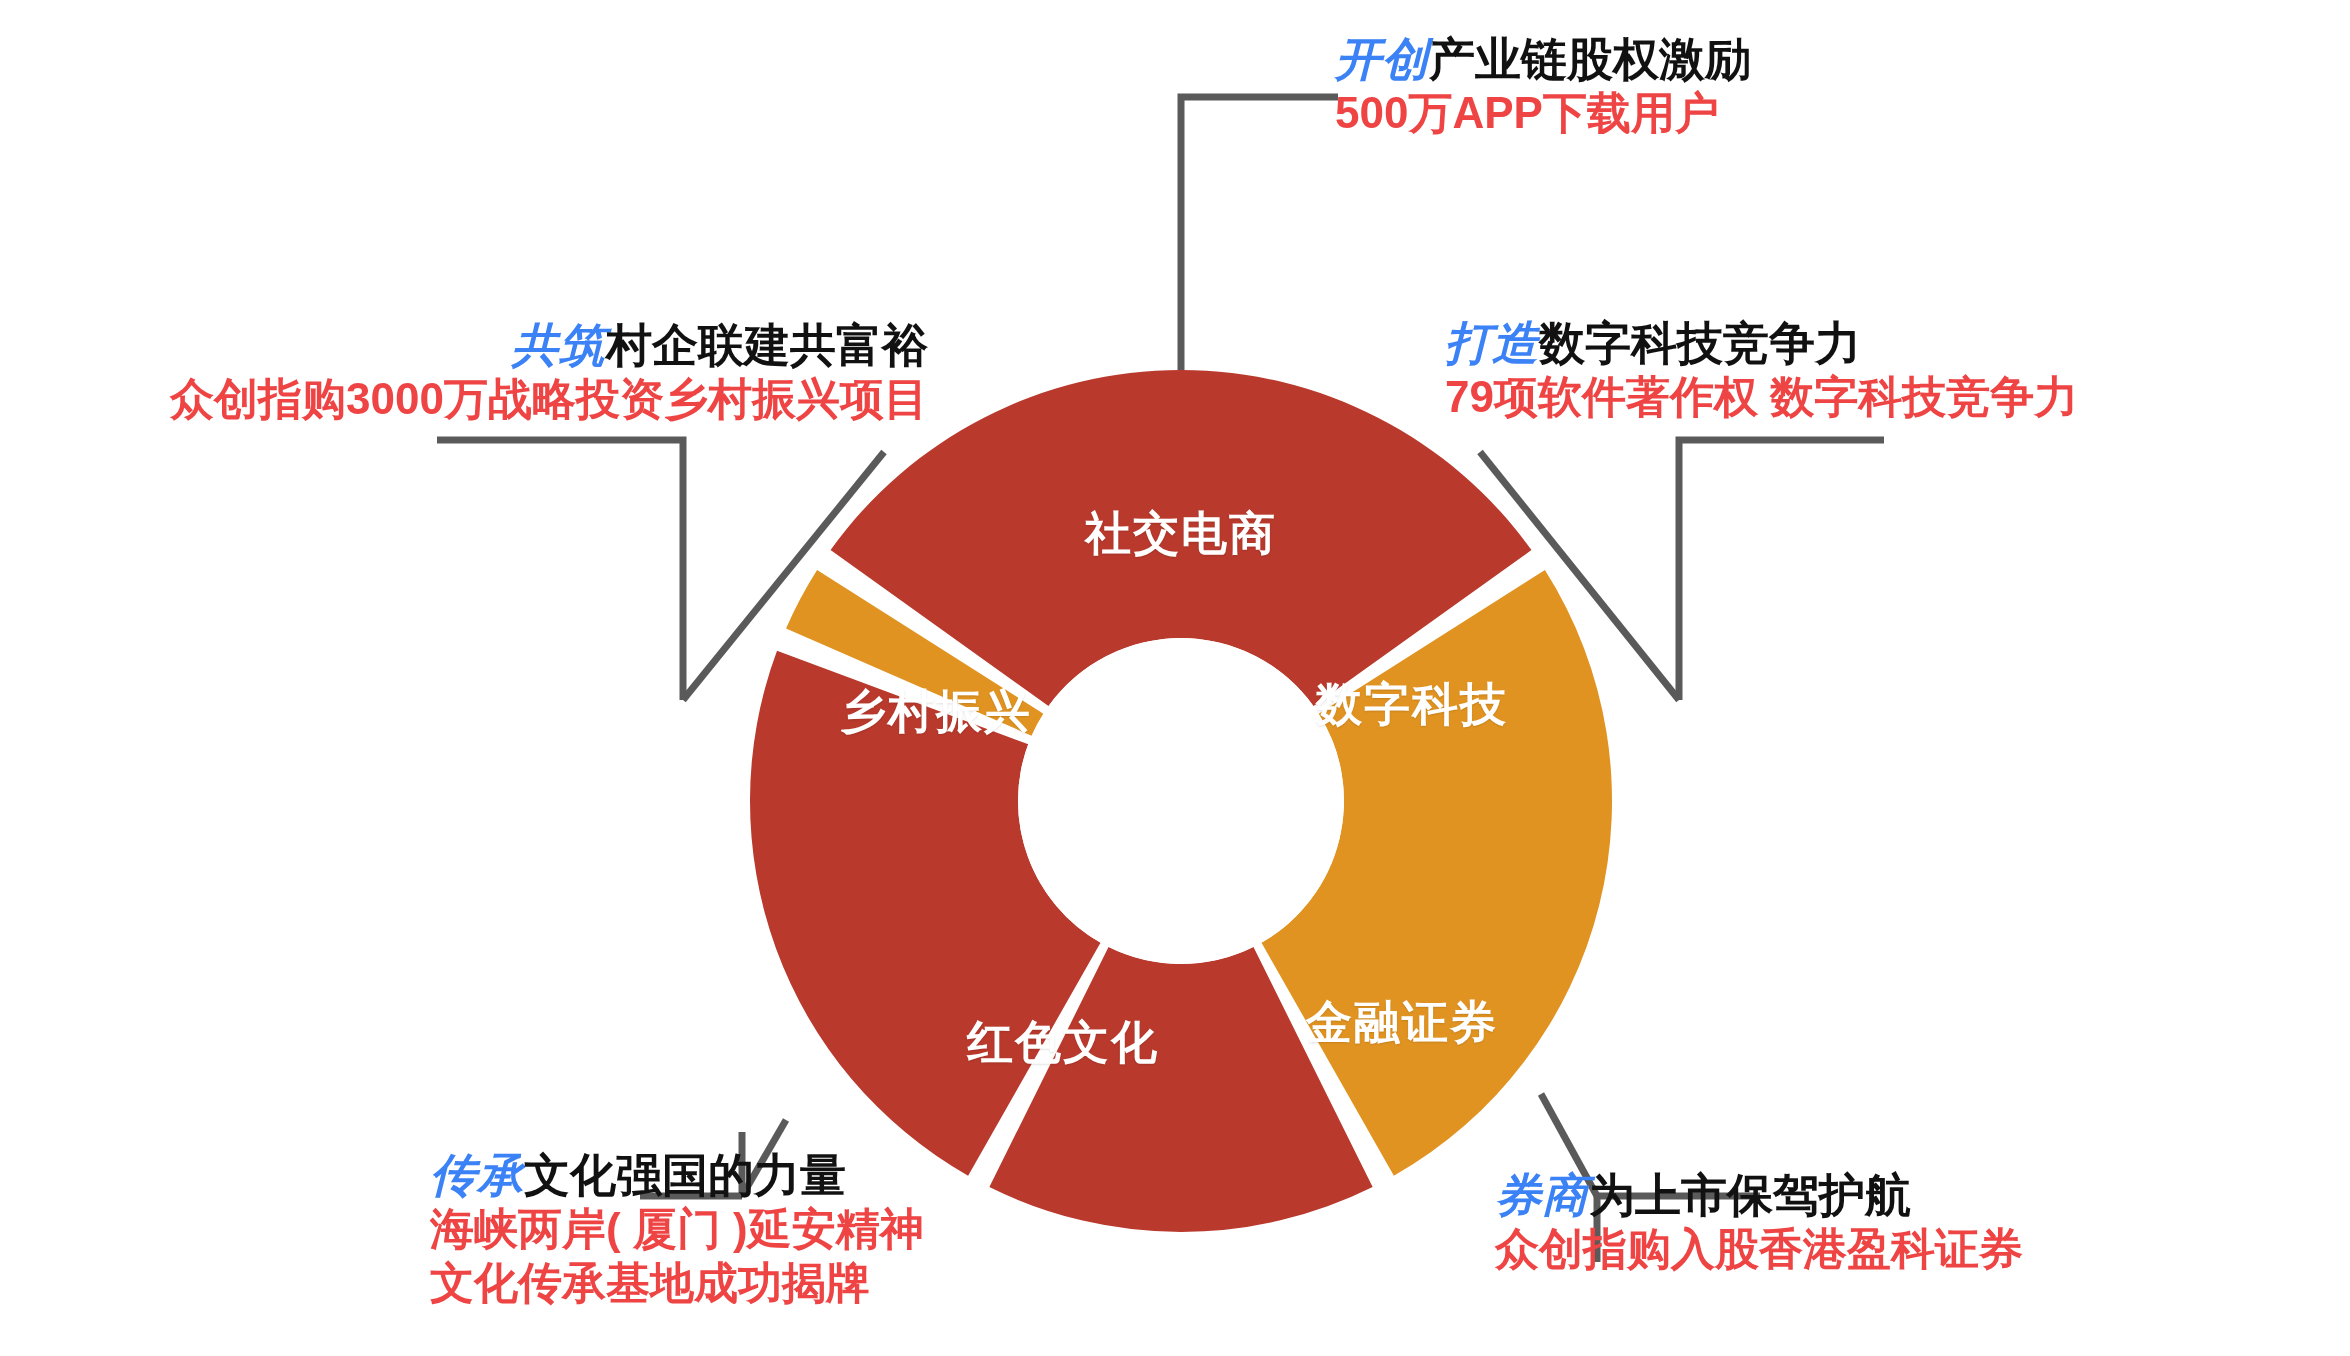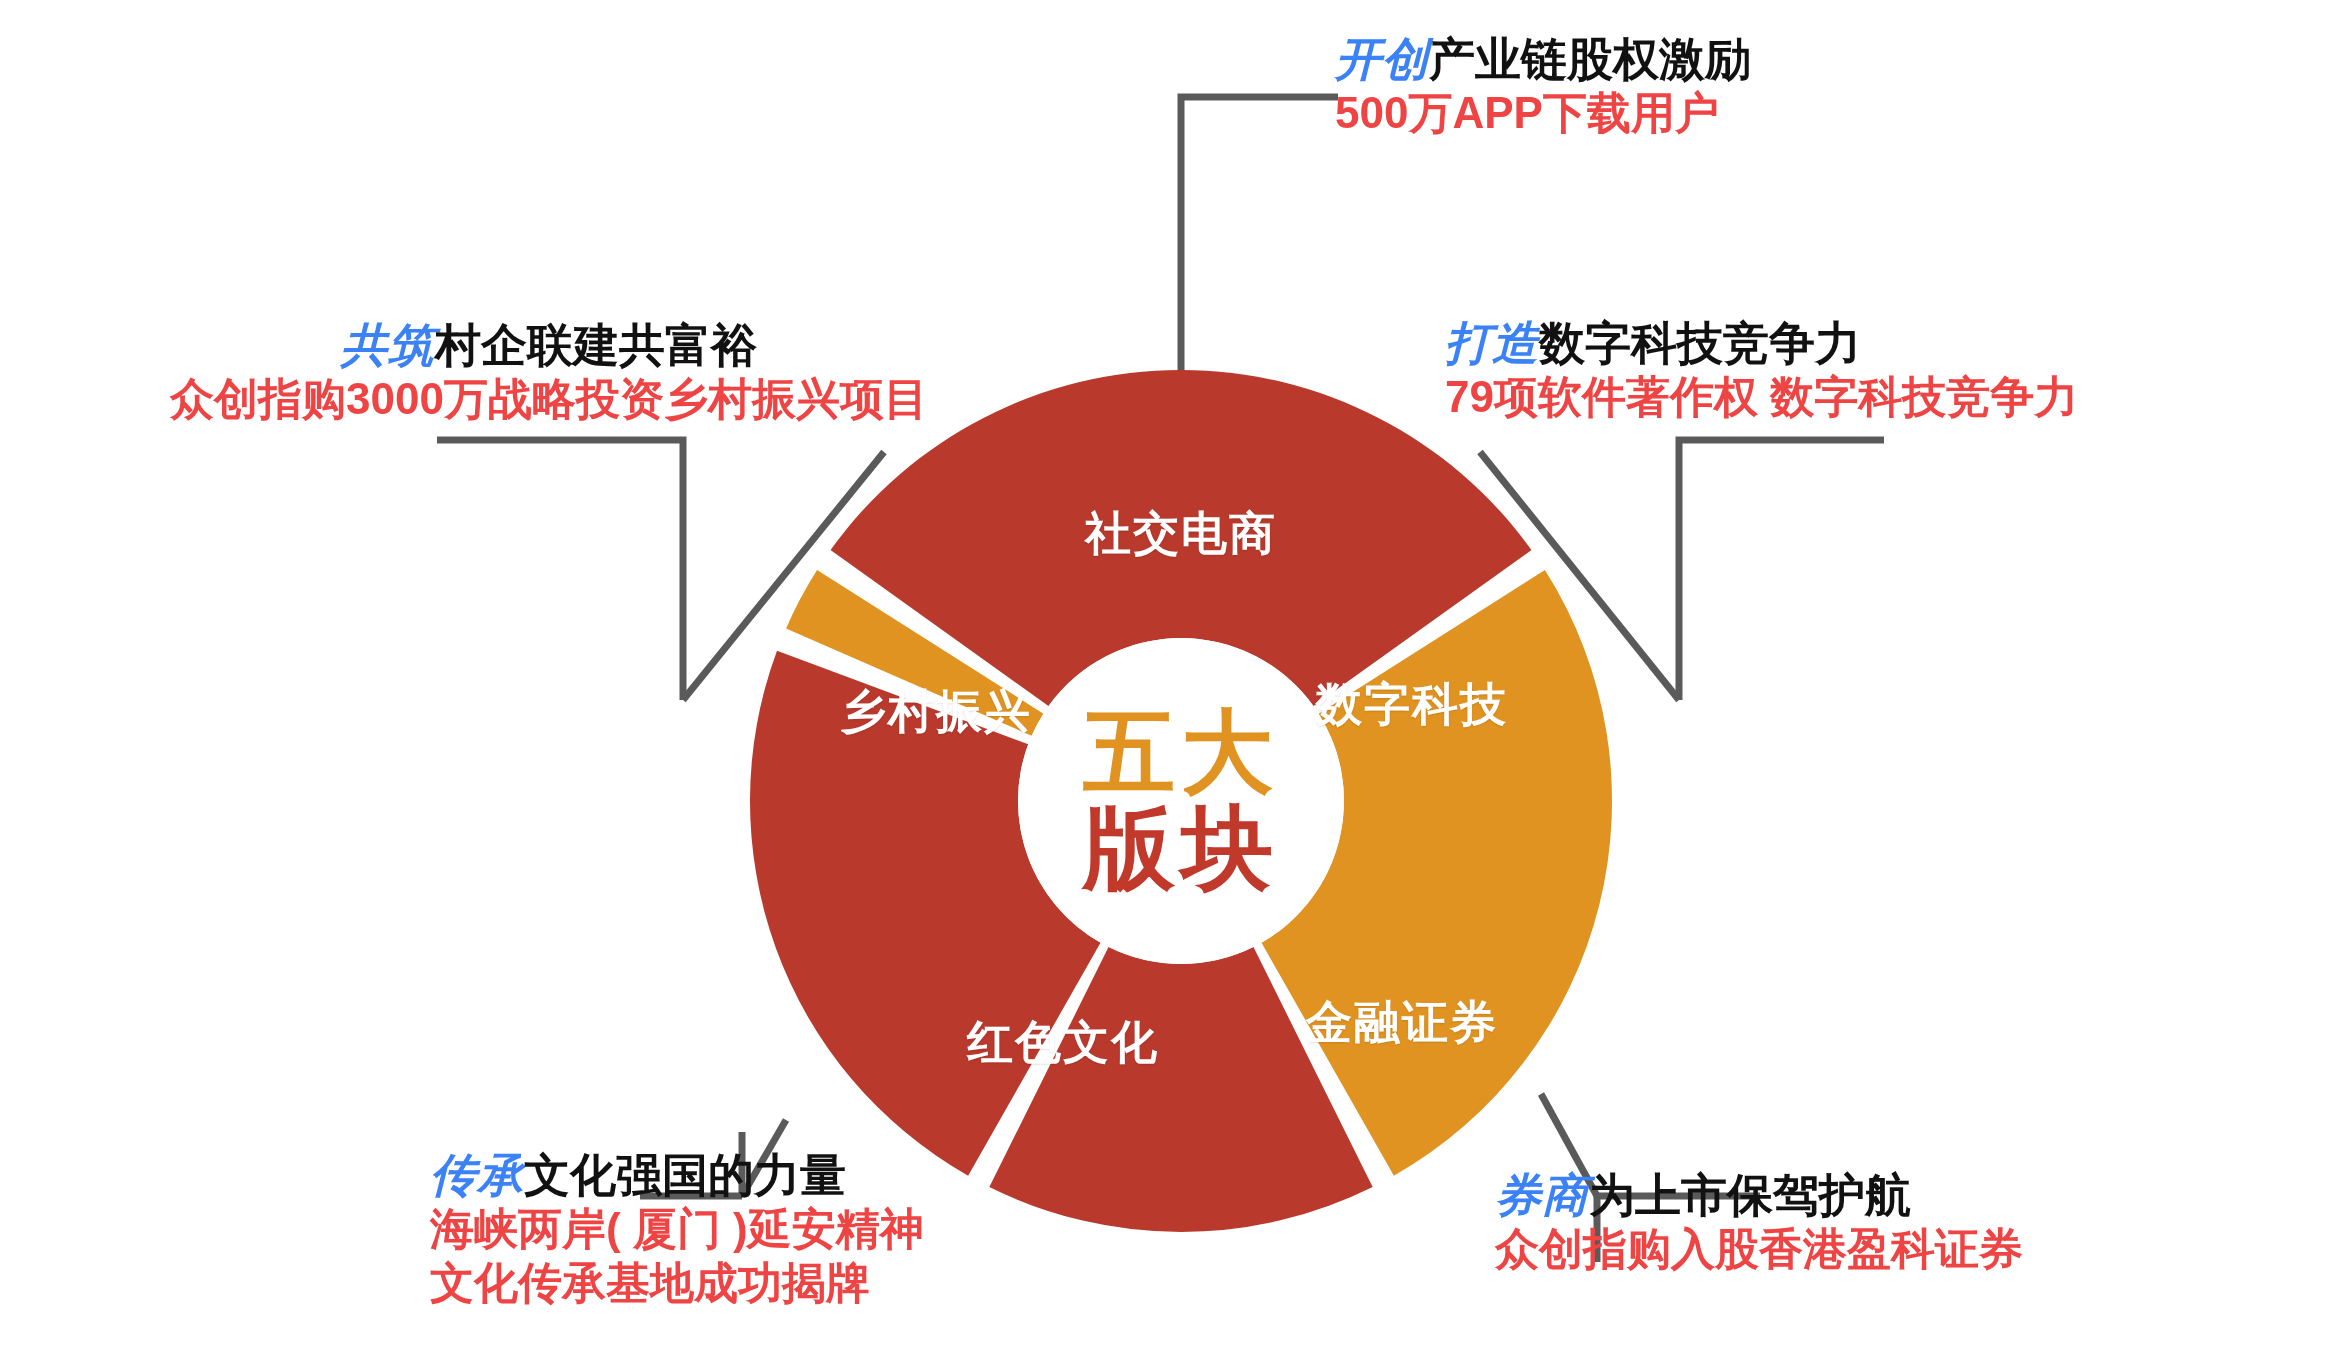--- a/index.html
+++ b/index.html
@@ -22,21 +22,21 @@
 
   .callout{position:absolute;white-space:nowrap;}
   .callout .line1{font-size:46px;font-weight:800;line-height:1.18;letter-spacing:0px;}
   .callout .line2,.callout .line3{font-size:44px;font-weight:700;line-height:1.22;letter-spacing:0px;color:#ef4444;}
   .kw{color:#3b82f6;font-weight:900;letter-spacing:1px;font-style:italic;}
   .rest{color:#111111;font-weight:800;}
 
   .c-topright{left:1335px;top:32px;text-align:left;}
   .c-right{left:1445px;top:316px;text-align:left;}
   .c-left{left:170px;top:318px;text-align:right;}
-  .c-left .line1{text-align:center;}
+  .c-left .line1{text-align:right;}
   .c-bottomleft{left:430px;top:1148px;}
   .c-bottomright{left:1495px;top:1168px;text-align:left;}
 </style>
 </head>
 <body>
 
 <div id="stage">
 
   <svg id="wheel2" viewBox="0 0 2350 1356" style="position:absolute;left:0;top:0;width:2350px;height:1356px;">
     <defs></defs>
@@ -75,24 +75,20 @@
     <circle cx="1181" cy="801" r="163" fill="#ffffff"></circle>
       </g>
   </svg>
 
   <div class="seg-label" style="left:1181px;top:534px;">社交电商</div>
   <div class="seg-label" style="left:1412px;top:705px;">数字科技</div>
   <div class="seg-label" style="left:1402px;top:1023px;">金融证券</div>
   <div class="seg-label" style="left:1063px;top:1043px;">红色文化</div>
   <div class="seg-label" style="left:916px;top:712px;margin-left:20px;">乡村振兴</div>
 
-  <div class="center-text">
-    <span class="l1">五大</span>
-    <span class="l2">版块</span>
-  </div>
 
   <div class="callout c-topright">
     <div class="line1">
       <span class="kw">开创</span><span class="rest">产业链股权激励</span>
     </div>
     <div class="line2">500万APP下载用户</div>
   </div>
 
   <div class="callout c-right">
     <div class="line1">

